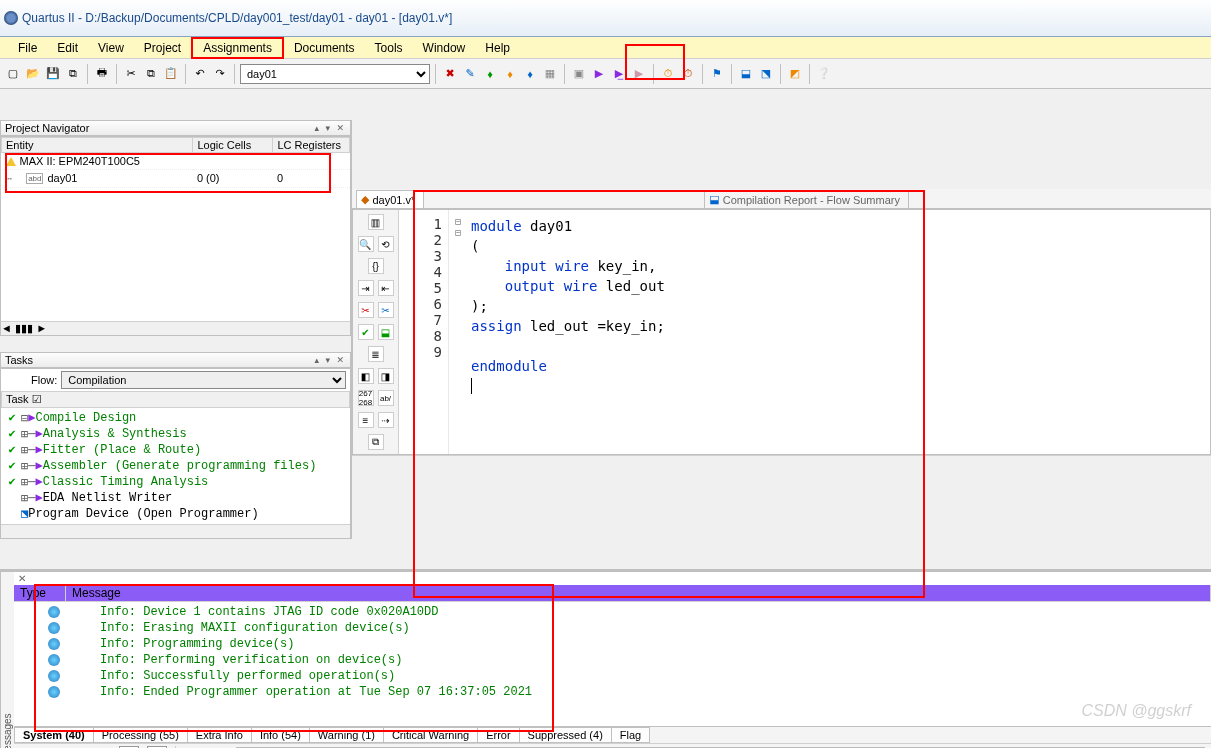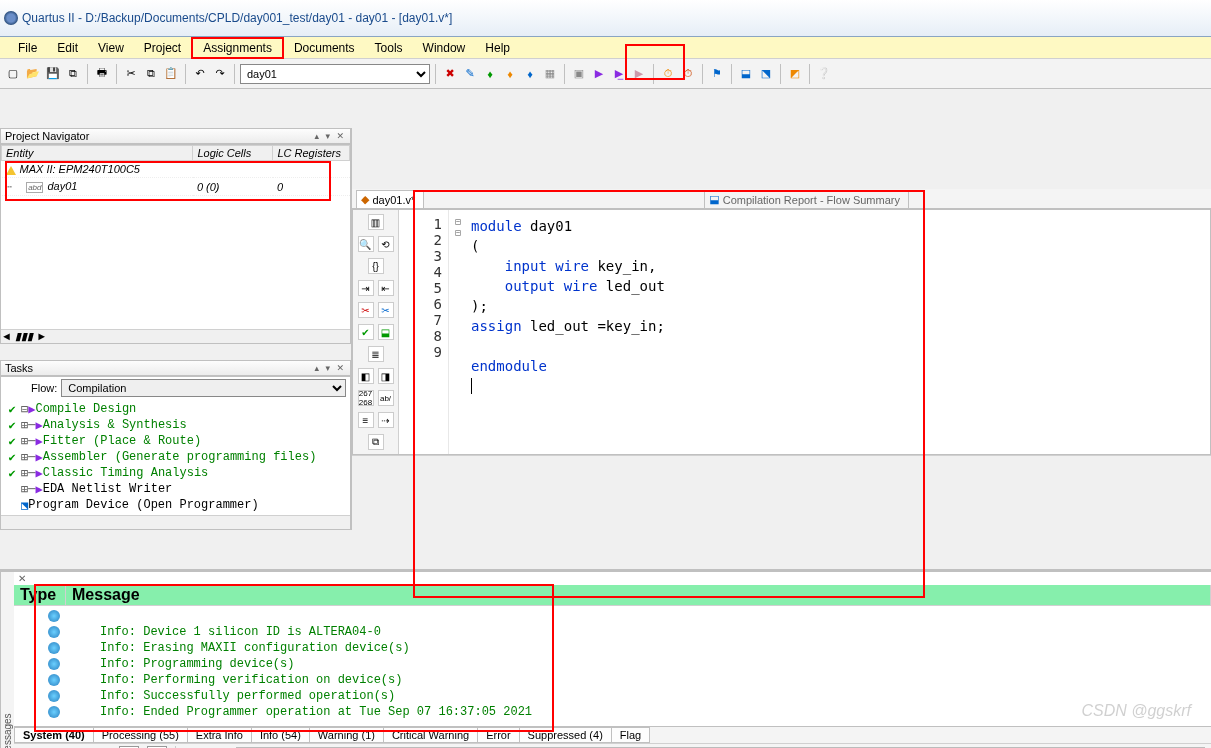--- a/index.html
+++ b/index.html
@@ -41,21 +41,21 @@
 .editor-tb { width: 46px; background: #f4f4f4; border-right: 1px solid #d0d0d0; padding: 4px 2px; display: flex; flex-direction: column; align-items: center; gap: 6px; }
 .etbrow { display: flex; gap: 4px; }
 .etb { width: 16px; height: 16px; border: 1px solid #ccc; background: #fff; font-size: 10px; display:flex;align-items:center;justify-content:center; }
 .gutter { width: 50px; background: #fff; border-right: 1px solid #e8e8e8; text-align: right; padding: 6px 6px 0 0; font-family: Consolas, monospace; font-size: 14px; color: #333; }
 .foldcol { width: 18px; background: #fff; padding-top: 6px; font-family: monospace; font-size: 10px; color: #888; text-align: center; }
 .codearea { flex: 1; padding: 6px 4px 5px 4px; font-family: Consolas, monospace; font-size: 14px; line-height: 20px; white-space: pre; }
 .kw { color: #0033cc; }
 .cursor { border-left: 1px solid #000; animation: blink 1s steps(1) infinite; }
 @keyframes blink { 50% { border-color: transparent; } }
 .msgpanel { border-top: 3px solid #c0c0c0; background: #fff; height: 196px; display: flex; flex-direction: column; }
-.msghdr { background: #86efac; border-bottom: 1px solid #d0d0d0; display: flex; font-size: 16px; font-weight: bold; }
+.msghdr { background: #8b5cf6; border-bottom: 1px solid #d0d0d0; display: flex; font-size: 12px; }
 .msghdr .c { border-right: 1px solid #d0d0d0; padding: 1px 6px; }
 .msglist { flex: 1; overflow: auto; font-family: "Courier New", monospace; font-size: 12px; padding: 2px 6px; }
 .msgrow { color: #008000; display: flex; align-items: center; height: 16px; }
 .msgrow .ico { width: 12px; height: 12px; border-radius: 50%; background: radial-gradient(#6bd0ff,#2a7fbf); margin-right: 40px; margin-left: 28px; flex-shrink: 0; }
 .msgtabs { display: flex; border-top: 1px solid #c0c0c0; background: #f4f4f4; font-size: 11px; }
 .msgtabs .mt { border: 1px solid #c0c0c0; padding: 1px 8px; margin-right: -1px; background: #fdfdfd; display:flex; align-items:center; }
 .msgtabs .mt.bold { font-weight: bold; }
 .msgstatus { border-top: 1px solid #d0d0d0; background: #f4f4f4; height: 22px; display: flex; align-items: center; padding: 0 6px; gap: 8px; font-size: 11px; }
 .arrowbtn { width: 20px; height: 18px; border: 1px solid #999; background: #fff; display:flex;align-items:center;justify-content:center; }
 .vlabel { writing-mode: vertical-rl; transform: rotate(180deg); font-size: 10px; color: #555; background: #f4f4f4; border-right: 1px solid #c0c0c0; padding: 6px 1px; }
@@ -130,21 +130,21 @@
 
 <div class="redbox" style="left:625px;top:44px;width:60px;height:36px"></div>
 
 <div class="main">
 
   <div class="leftcol">
     <div class="panel-hdr">
       <span>Project Navigator</span>
         <span class="ctrls">▴ ▾ ✕</span>
     </div>
-    <div class="navpanel" style="position:relative;height:200px;font-style:italic;">
+    <div class="navpanel" style="position:relative;height:200px;">
       <table class="navtable">
         <tbody>
             <tr>
           <th style="width:55%">Entity</th>
           <th style="width:23%">Logic Cells</th>
           <th>LC Registers</th>
         </tr>
         <tr>
           <td><span class="tri-yellow"></span><span>MAX II: EPM240T100C5</span></td>
           <td></td>
@@ -165,20 +165,21 @@
 
     <div class="panel-hdr" style="margin-top:16px">
       <span>Tasks</span>
         <span class="ctrls">▴ ▾ ✕</span>
     </div>
     <div class="taskspanel">
       <div class="flowrow">
         <span>Flow:</span>
         <select class="flowsel"><option>Compilation</option></select>
       </div>
+      <div class="taskhead">Task ☑</div>
       <div class="tasklist">
         <div class="taskrow">
             <span class="check">✔</span>
             <span class="treebox">⊟ </span>
             <span class="play">▶ </span>
             <span style="color:#008000">Compile Design</span>
           </div>
         <div class="taskrow">
             <span class="check">✔</span>
             <span class="treebox">  ⊞─</span>
@@ -316,24 +317,21 @@
     <div class="vlabel">Messages</div>
     <div style="flex:1;display:flex;flex-direction:column;position:relative">
       <div style="font-size:10px;color:#666;padding:1px 4px">✕</div>
       <div class="msghdr">
         <div class="c" style="width:52px">Type</div>
         <div class="c" style="flex:1">Message</div>
       </div>
       <div class="msglist">
         <div class="msgrow">
             <span class="ico"></span>
-          </div>
-        <div class="msgrow">
-            <span class="ico"></span>
-            <span>Info: Device 1 silicon ID is ALTERA04-0</span>
+            <span>Info: Device 1 contains JTAG ID code 0x020A10DD</span>
           </div>
         <div class="msgrow">
             <span class="ico"></span>
             <span>Info: Erasing MAXII configuration device(s)</span>
           </div>
         <div class="msgrow">
             <span class="ico"></span>
             <span>Info: Programming device(s)</span>
           </div>
         <div class="msgrow">

